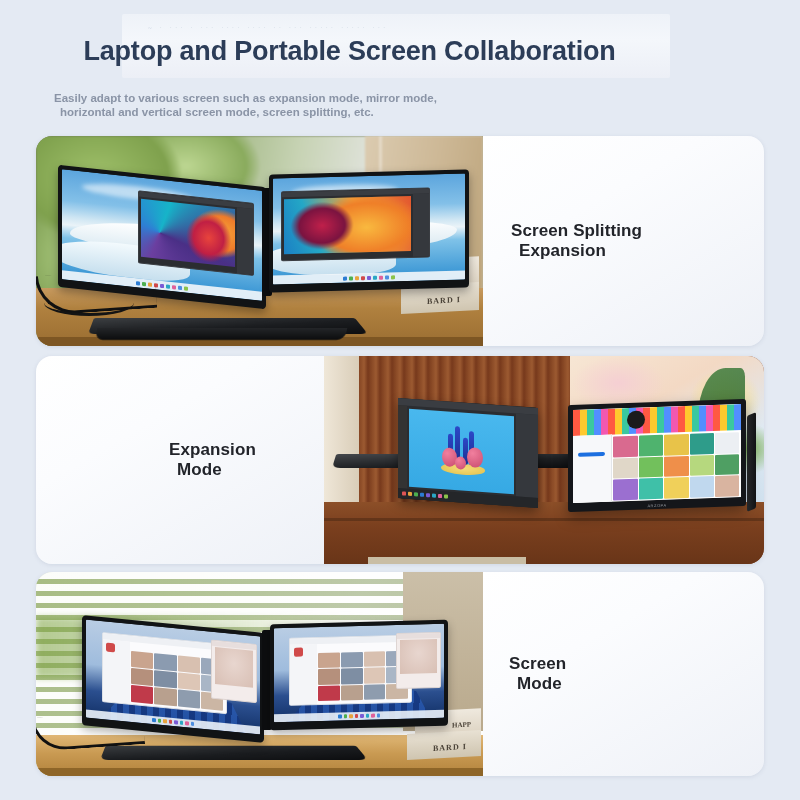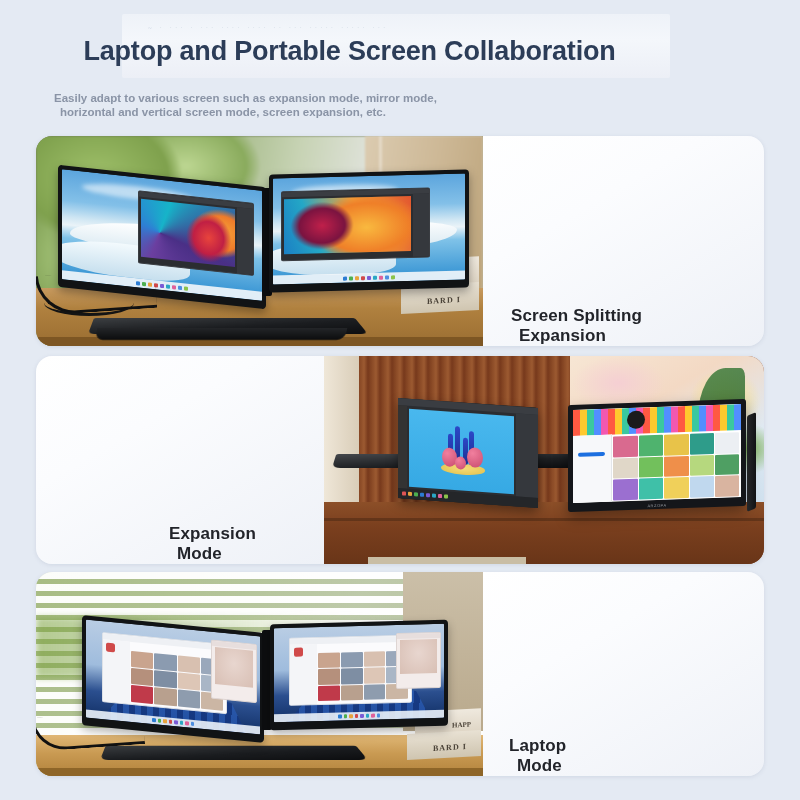--- a/index.html
+++ b/index.html
@@ -47,21 +47,21 @@
     box-shadow:0 1px 4px rgba(120,135,160,.18);
   }
   #card-1{ left:36px; top:136px; width:728px; height:210px; }
   #card-2{ left:36px; top:356px; width:728px; height:208px; }
   #card-3{ left:36px; top:572px; width:728px; height:204px; }
 
   .photo{ position:relative; overflow:hidden; flex:0 0 auto; }
   .textpane{
     flex:1 1 auto; position:relative;
     background:linear-gradient(150deg,#ffffff 0%,#fbfcfe 35%,#eef1f7 100%);
-    display:flex; align-items:flex-end;
+    display:flex; align-items:center;
   }
   .mode-label{
     font-size:17px; font-weight:bold; color:#22242a; line-height:20px;
     letter-spacing:.1px;
   }
   .mode-label .l2{ display:block; padding-left:8px; }
 
   
   #card-1 .photo{ width:447px; }
   #card-1 .textpane{ padding-left:28px; }
@@ -437,21 +437,21 @@
   }
 </style>
 </head>
 <body>
 
 <div class="header-banner"></div>
 <div class="ghost-line">~  ·  ···  ·   ···   ···· ···· ·· ···  ····· ·····   ···</div>
 <div class="page-title">Laptop and Portable Screen Collaboration</div>
 <div class="page-subtitle">
   <span>Easily adapt to various screen such as expansion mode, mirror mode,</span>
-  <span class="l2">horizontal and vertical screen mode, screen expansion, etc.</span>
+  <span class="l2">horizontal and vertical screen mode, screen splitting, etc.</span>
 </div>
 
 <div class="card" id="card-1">
   <div class="photo p1">
     <div class="bg-window"></div>
     <div class="curtain"></div>
     <div class="desk">
         <div class="desk-edge"></div>
       </div>
     <div class="box1"></div>
@@ -703,17 +703,17 @@
           </div>
         </div>
       </div>
     </div>
 
     <div class="cable" style="left:-4px;bottom:28px;width:112px;height:34px;border-bottom:3px solid #111;border-left:3px solid #111;border-radius:0 0 0 60px;"></div>
   </div>
 
   <div class="textpane">
     <div class="mode-label">
-      <span>Laptop</span>
+      <span>Screen</span>
       <span class="l2">Mode</span>
     </div>
   </div>
 </div>
 
 </body></html>

